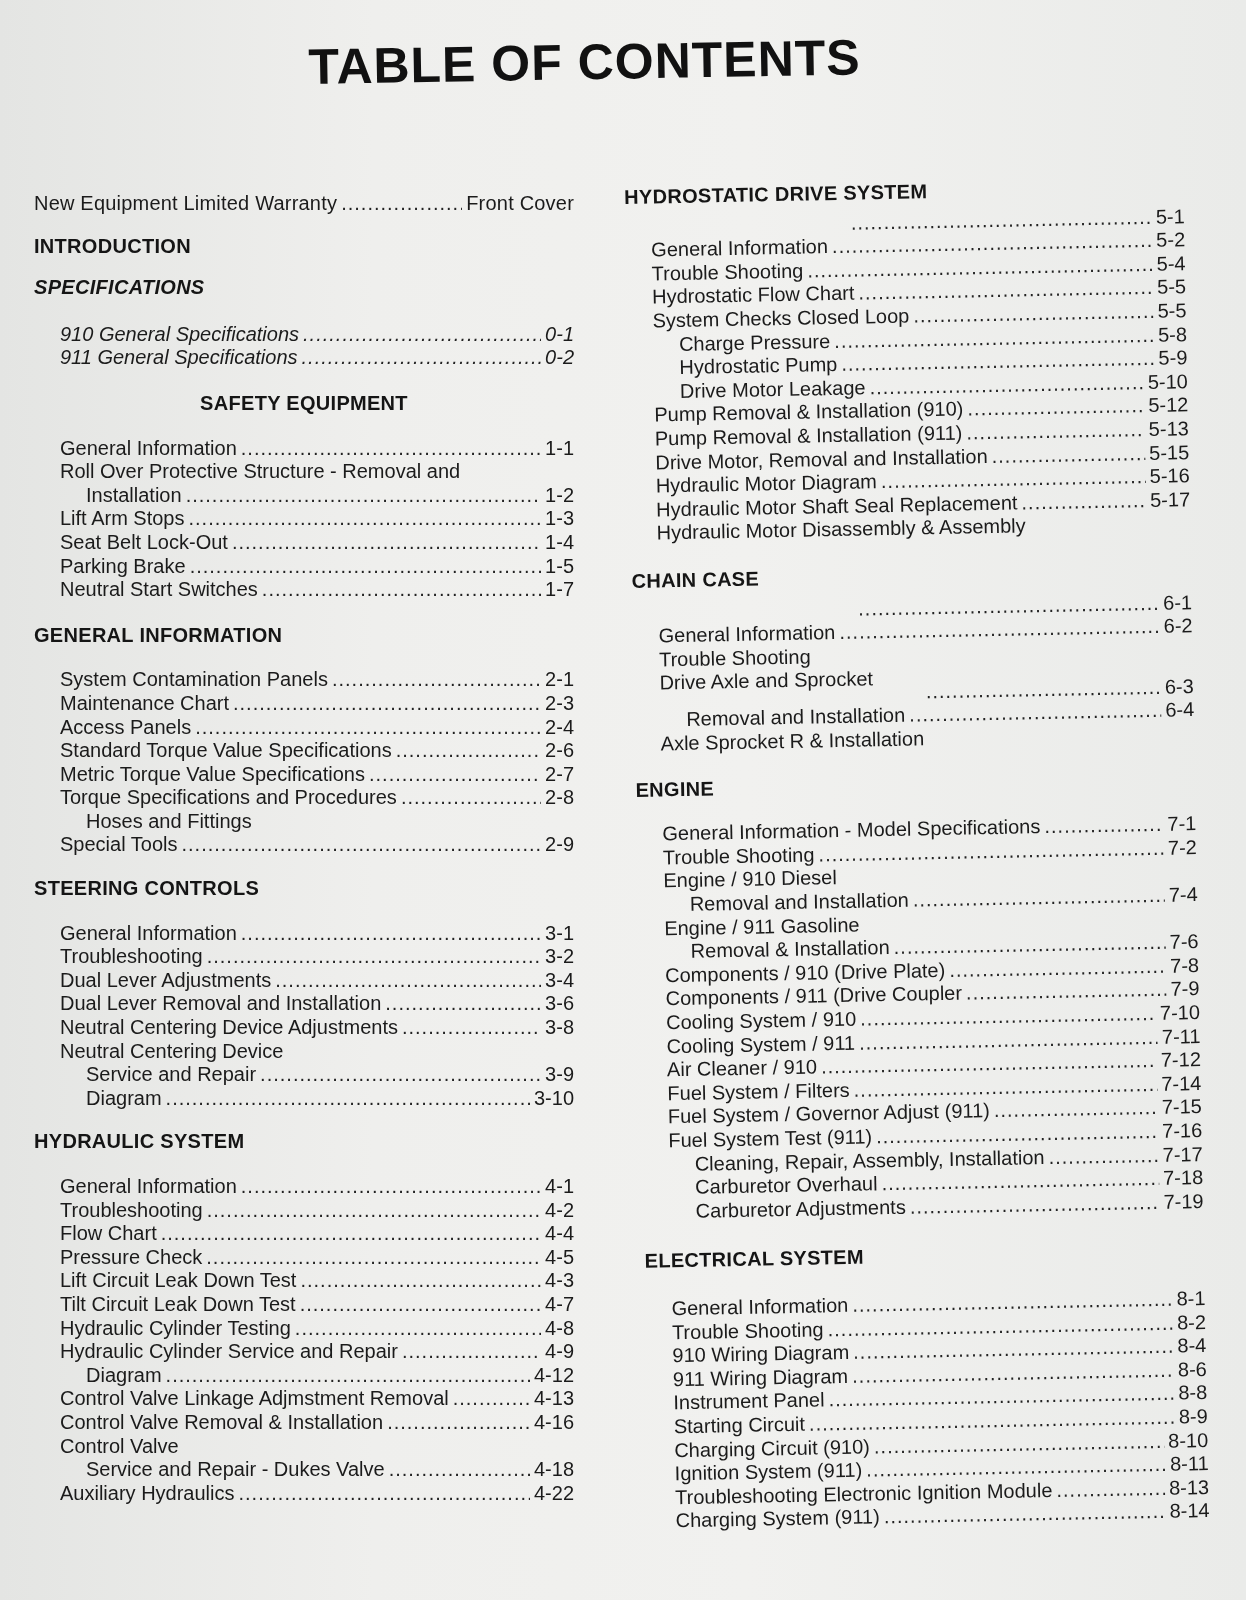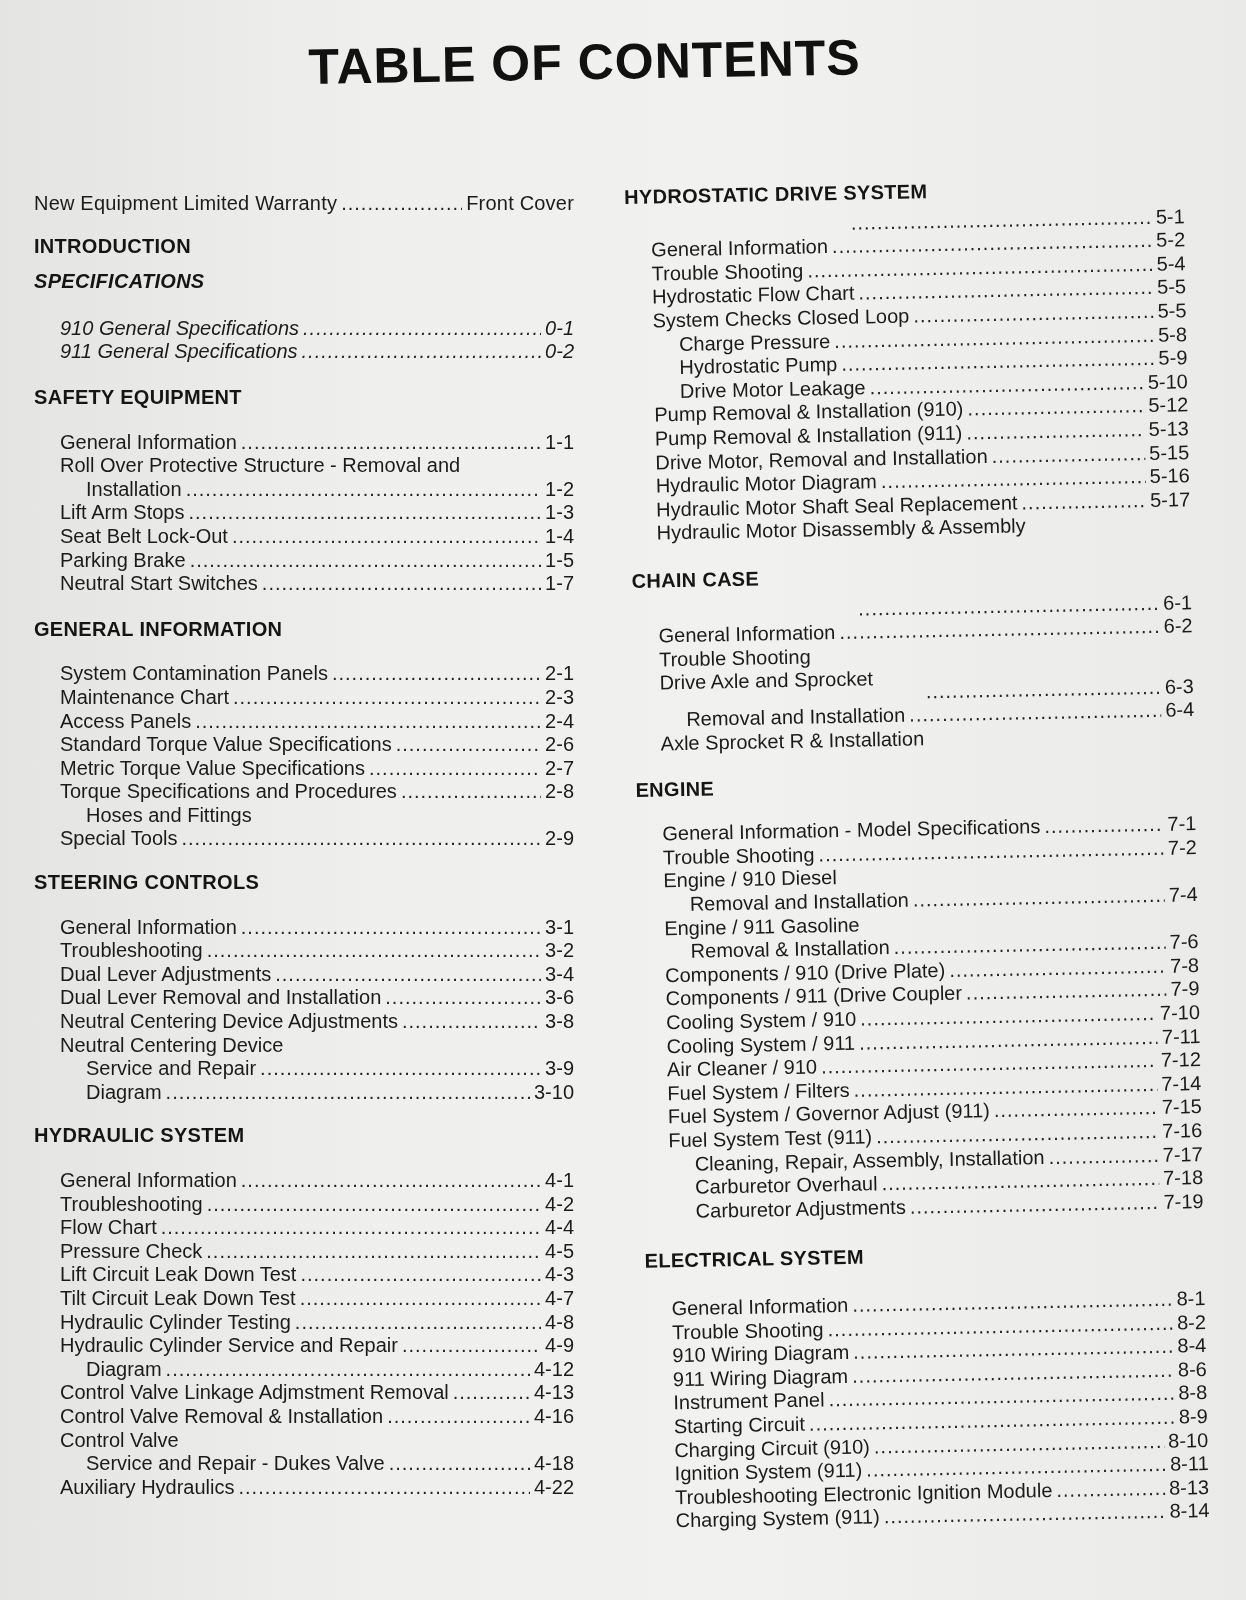--- a/index.html
+++ b/index.html
@@ -66,41 +66,41 @@
 <div class="title">TABLE OF CONTENTS</div>
 
 <div class="col left">
 
   <div class="row" style="margin-bottom:19px; letter-spacing:0.2px;">
     <span class="lbl">New Equipment Limited Warranty</span>
     <span class="dots"></span>
     <span class="pg">Front Cover</span>
   </div>
 
-  <div class="section" style="margin-bottom:12px;">
+  <div class="section" style="margin-bottom:18px;">
     <div class="heading">INTRODUCTION</div>
   </div>
 
   <div class="section" style="margin-bottom:22px;font-style:italic;">
     <div class="heading">SPECIFICATIONS</div>
     <div class="entries" style="margin-top:23px;">
       <div class="row ind1">
           <span class="lbl">910 General Specifications</span>
           <span class="dots"></span>
           <span class="pg">0-1</span>
         </div>
       <div class="row ind1">
           <span class="lbl">911 General Specifications</span>
           <span class="dots"></span>
           <span class="pg">0-2</span>
         </div>
     </div>
   </div>
 
-  <div class="section" style="margin-bottom:22px;">
+  <div class="section" style="margin-bottom:22px;text-align:center;">
     <div class="heading">SAFETY EQUIPMENT</div>
     <div class="entries">
       <div class="row ind1">
           <span class="lbl">General Information</span>
           <span class="dots"></span>
           <span class="pg">1-1</span>
         </div>
       <div class="row ind1 nodots">
           <span class="lbl">Roll Over Protective Structure - Removal and</span>
         </div>

